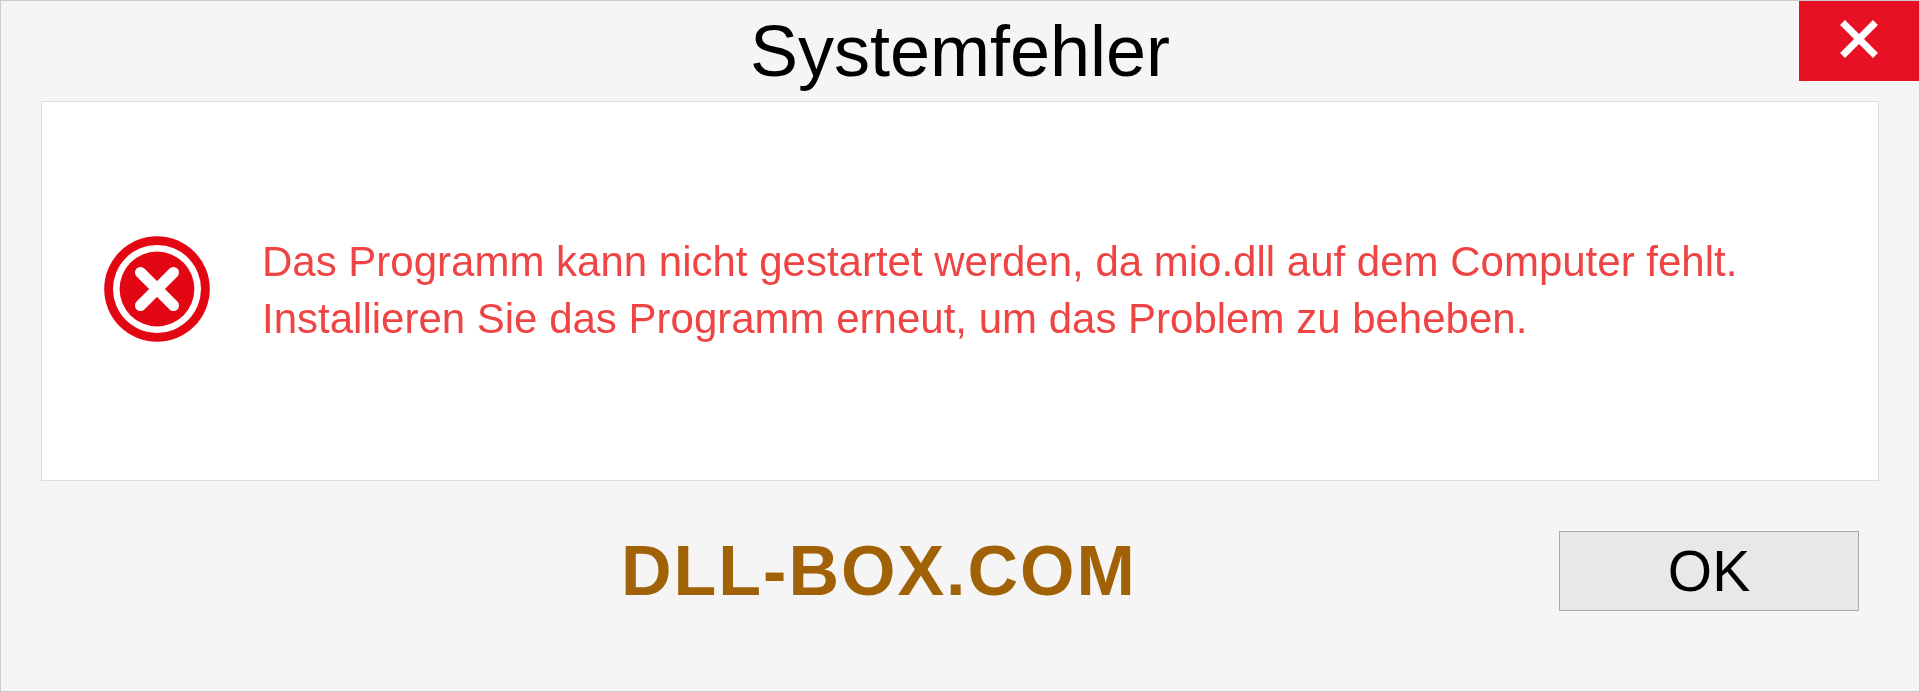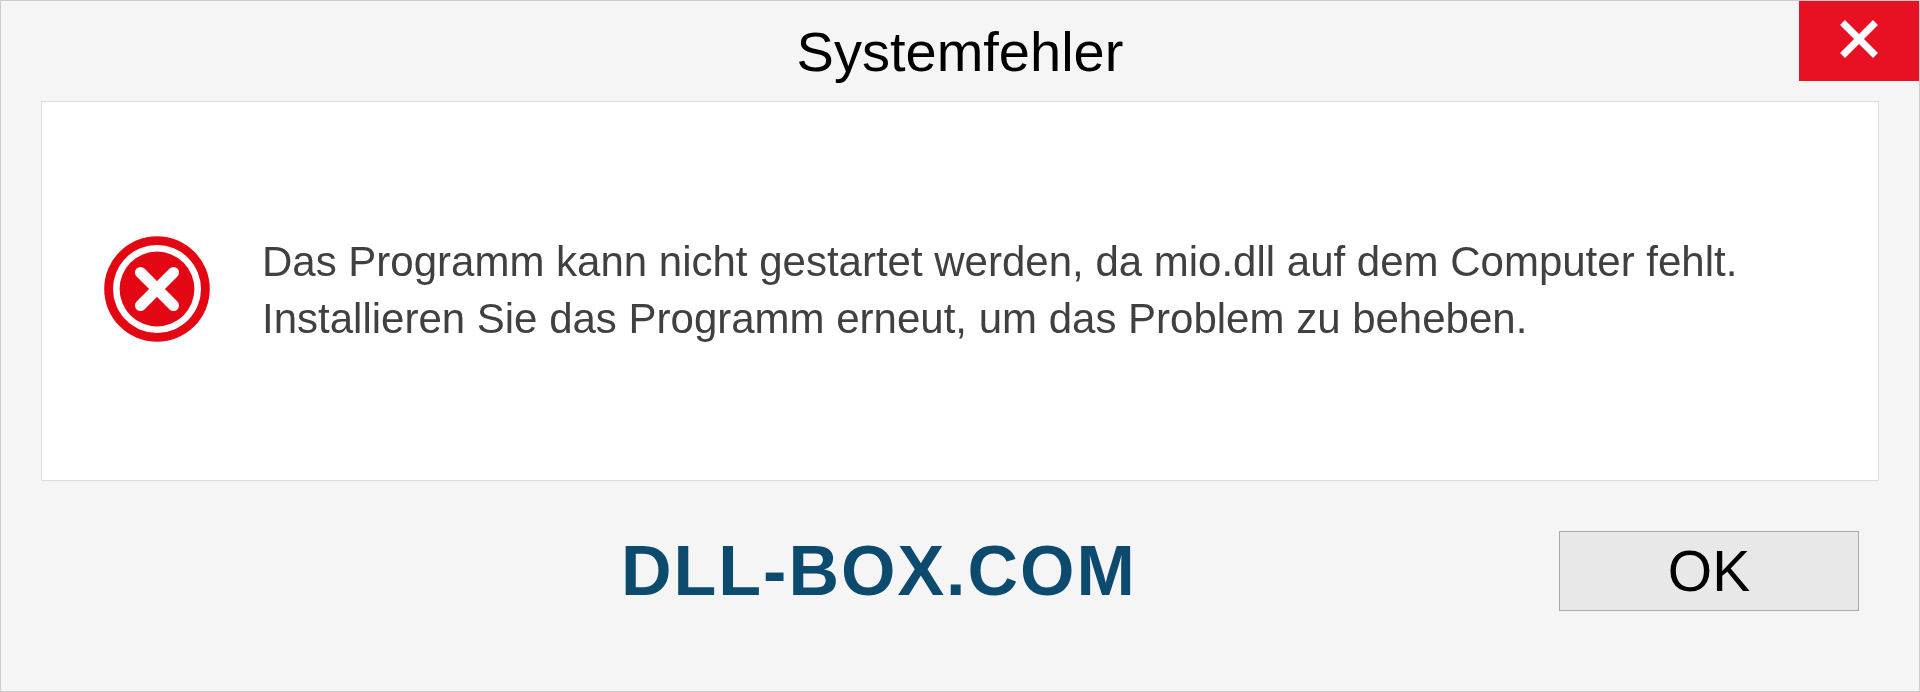--- a/index.html
+++ b/index.html
@@ -21,21 +21,21 @@
     border: 1px solid #ccc;
   }
   .titlebar {
     height: 100px;
     display: flex;
     align-items: center;
     justify-content: center;
     position: relative;
   }
   .title {
-    font-size: 56px;
+    font-size: 72px;
     color: #000;
     font-weight: 400;
   }
   .close-btn {
     position: absolute;
     right: 0;
     top: 0;
     width: 120px;
     height: 80px;
     background: #e81123;
@@ -60,35 +60,35 @@
   .error-icon {
     flex: 0 0 auto;
     margin-right: 50px;
   }
   .error-icon svg {
     width: 110px;
     height: 110px;
   }
   .message {
     font-size: 42px;
-    color: #404040;
+    color: #ef4444;
     line-height: 1.35;
     font-weight: 400;
   }
   .footer {
     height: 180px;
     display: flex;
     align-items: center;
     justify-content: space-between;
     padding: 0 60px 0 60px;
   }
   .watermark {
     font-size: 70px;
     font-weight: 800;
-    color: #0c4a6e;
+    color: #a16207;
     letter-spacing: 2px;
     font-family: Arial, sans-serif;
     margin-left: 560px;
   }
   .ok-btn {
     width: 300px;
     height: 80px;
     background: #e8e8e8;
     border: 1px solid #aaa;
     font-size: 57px;

